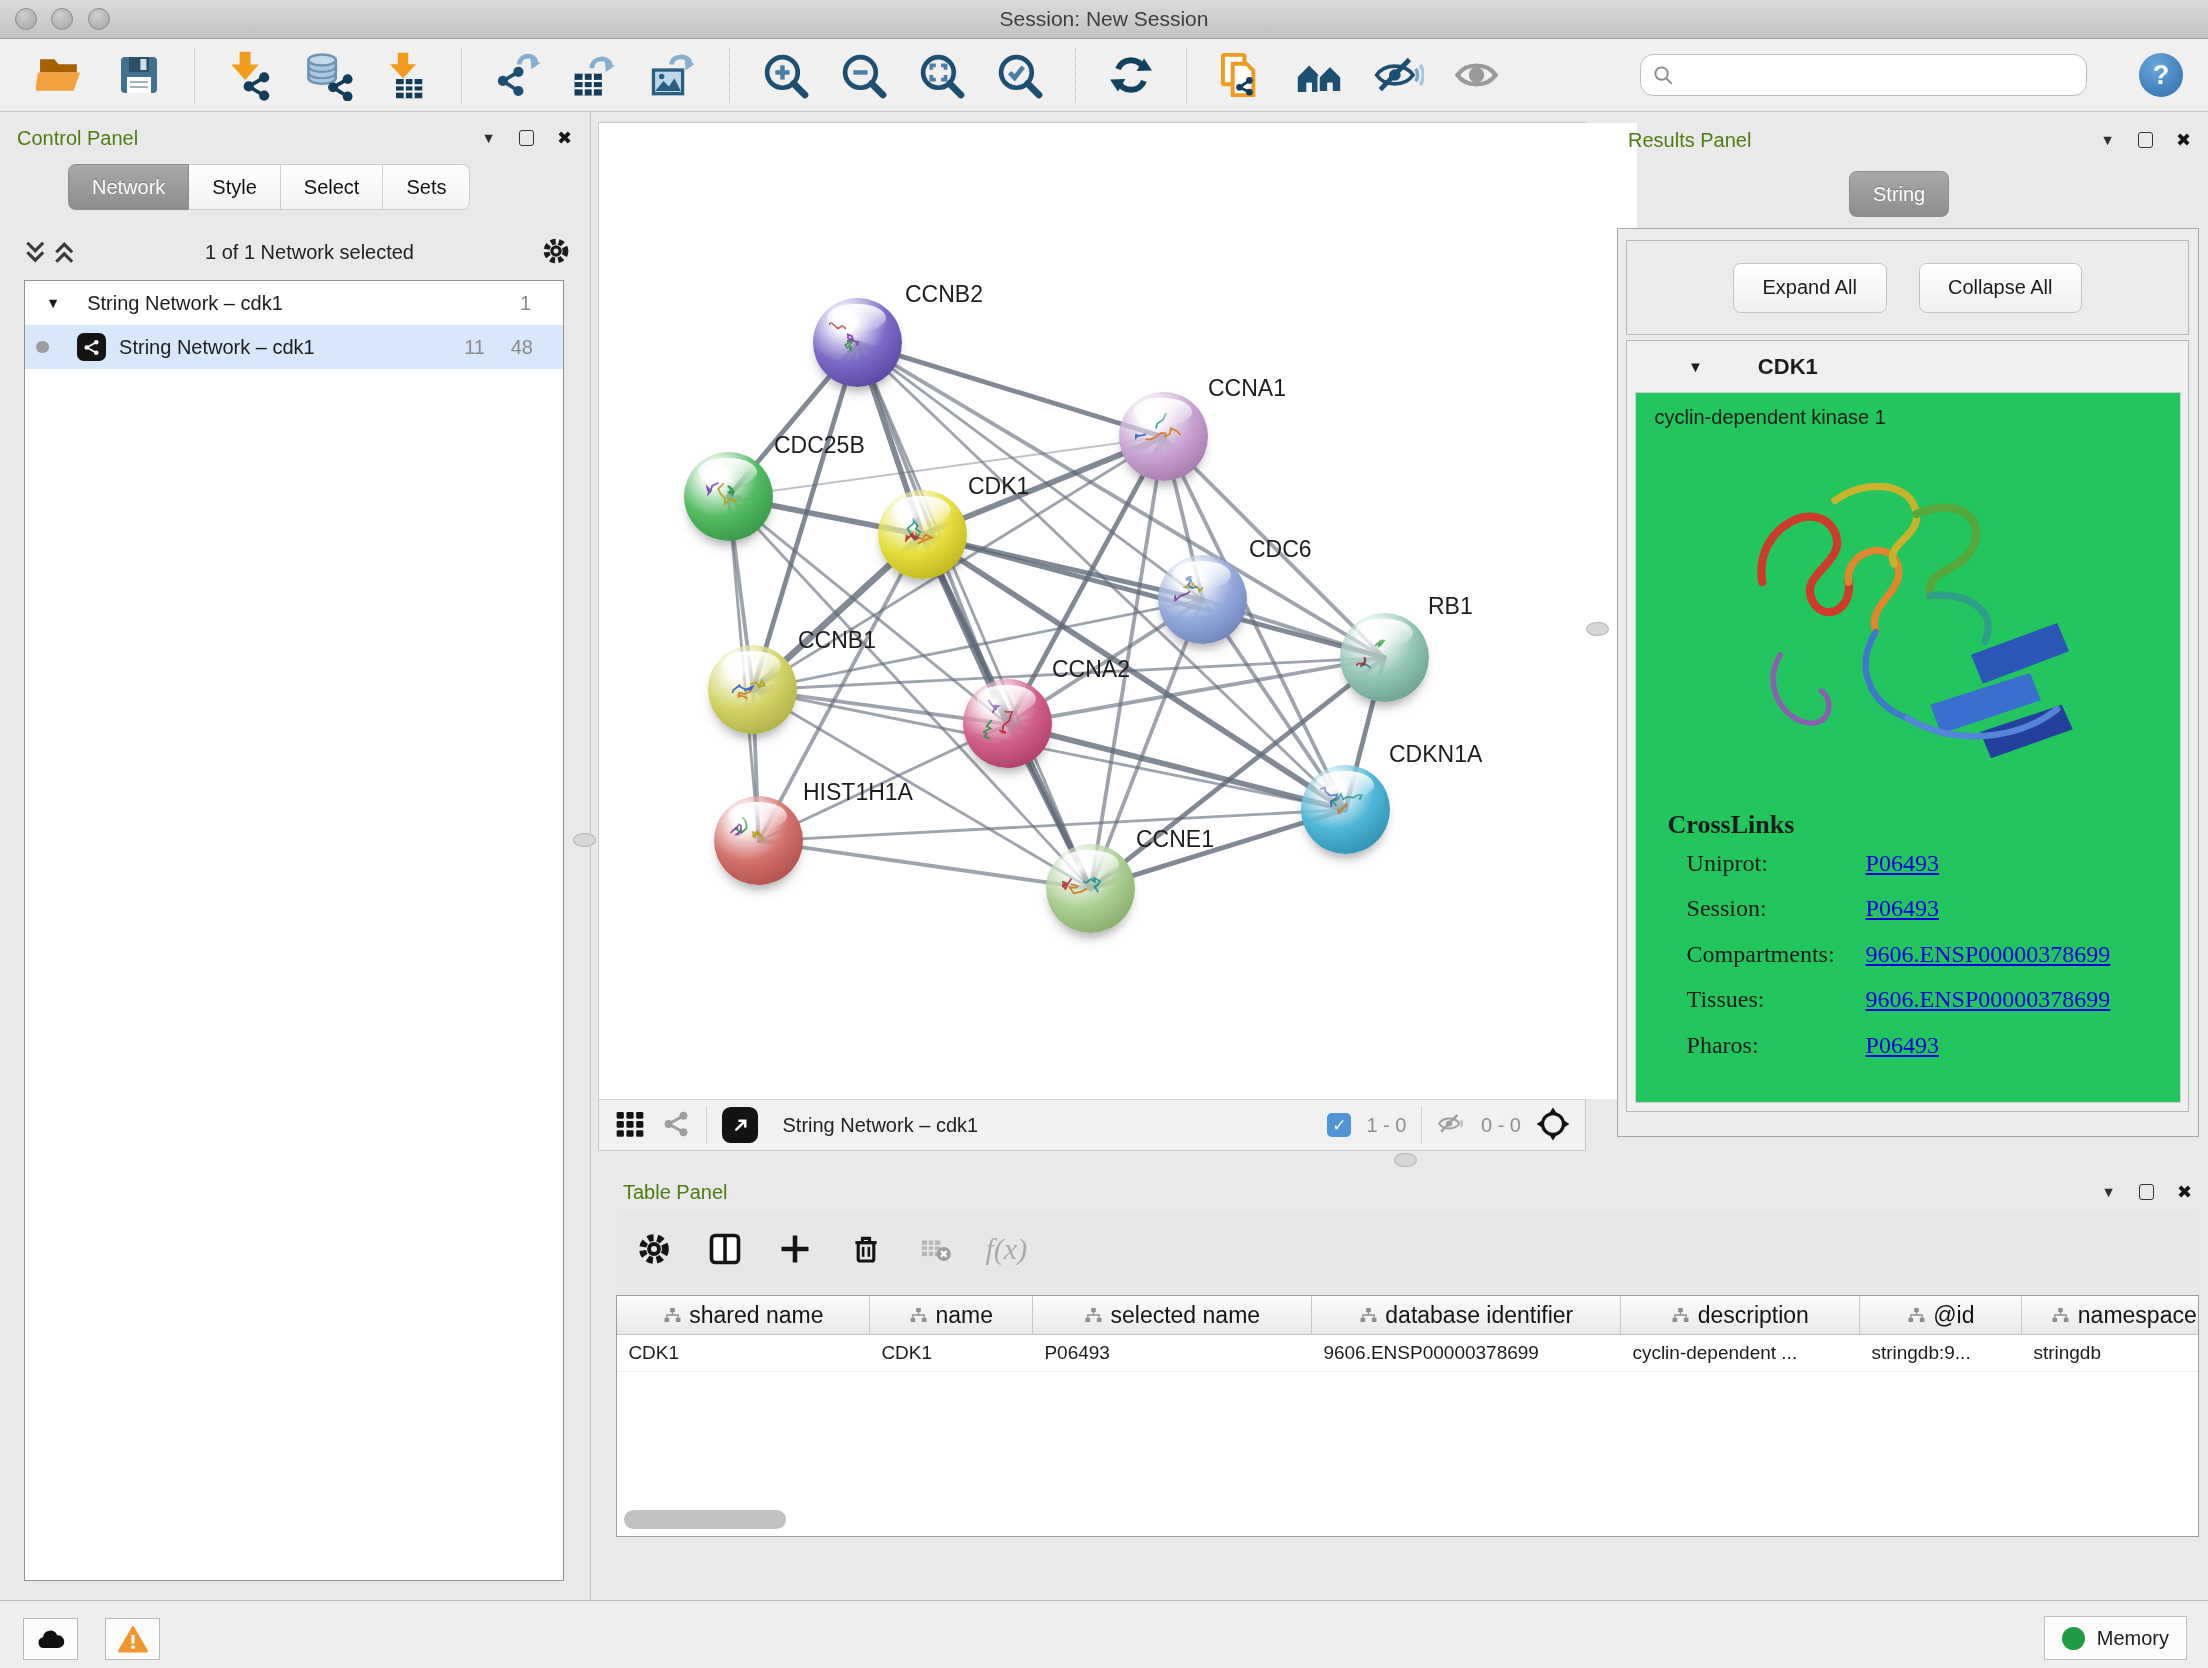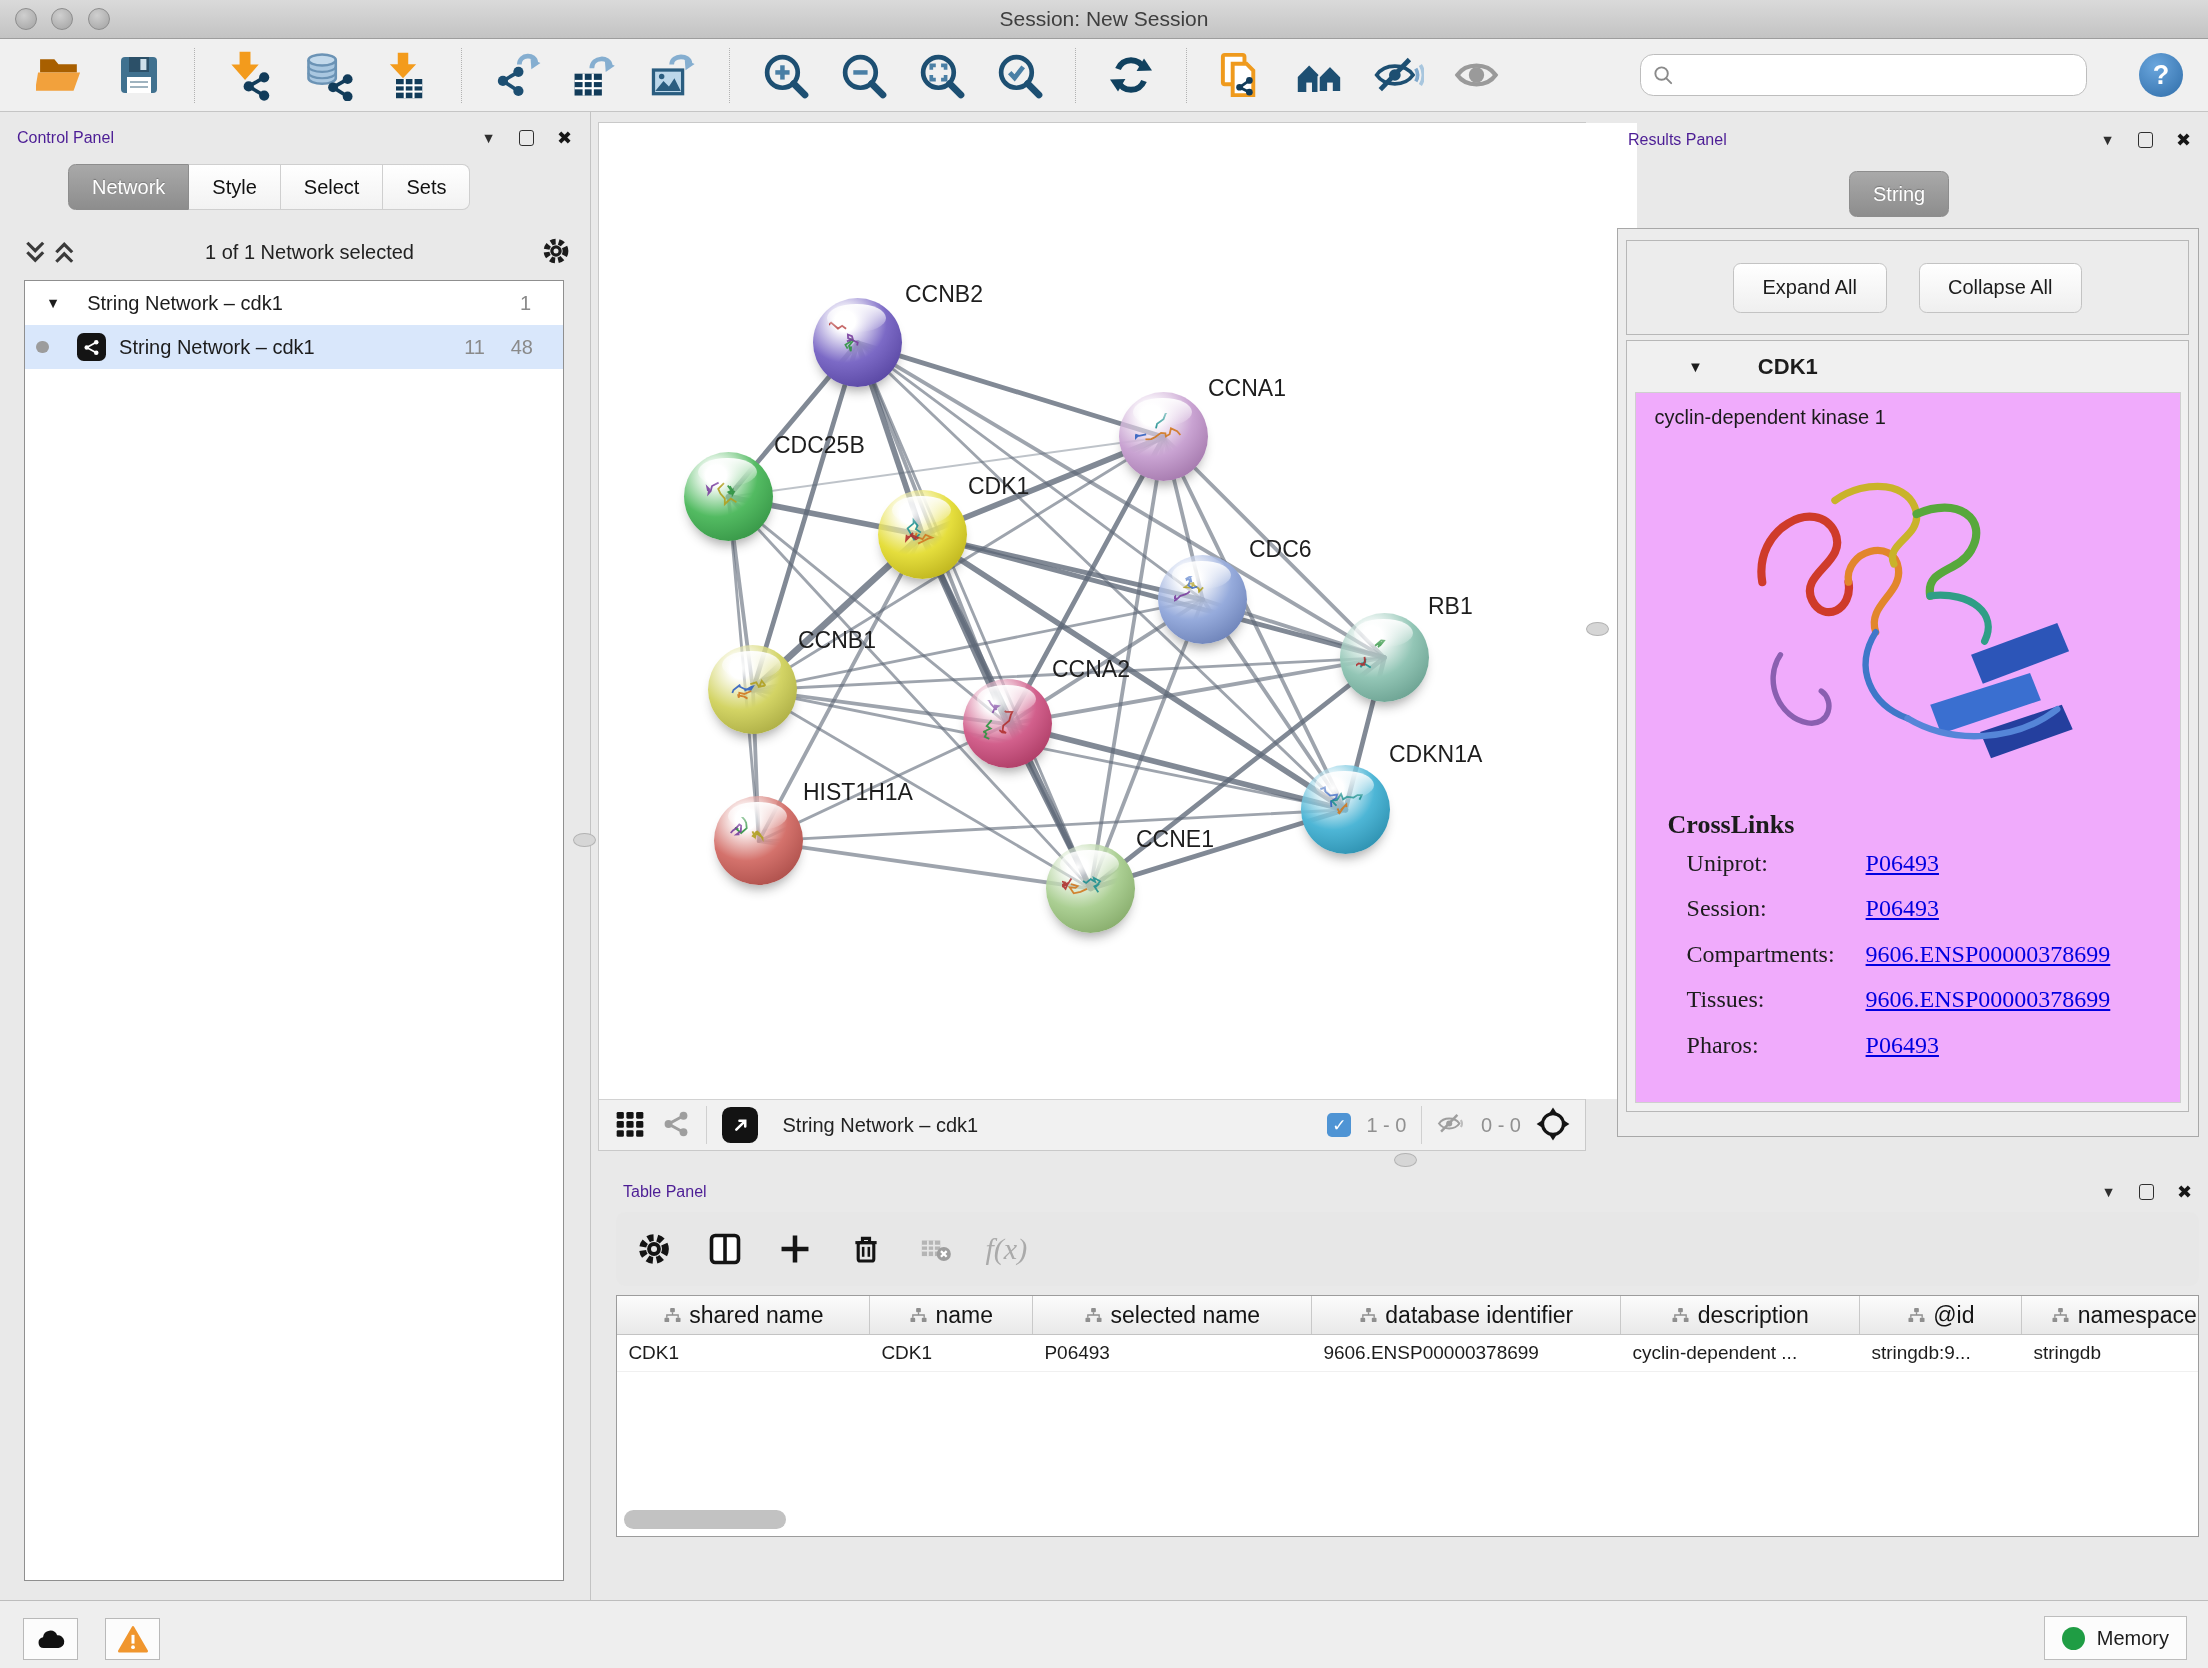--- a/index.html
+++ b/index.html
@@ -23,21 +23,21 @@
   .tb-spacer{flex:1;}
   .search{width:447px;height:42px;background:#fff;border:1px solid #bdbdbd;border-radius:13.3px;
           display:flex;align-items:center;padding:0 11.4px;margin-right:27px;box-sizing:border-box;}
   .search input{border:none;outline:none;font-size:19px;flex:1;background:transparent;margin-left:7.6px;
                 font-family:"Liberation Sans","DejaVu Sans",sans-serif;}
   .helpbtn{width:44px;height:44px;border-radius:50%;background:radial-gradient(circle at 38% 30%,#6aa6dd,#2e6ca8);
            color:#fff;font-size:27px;font-weight:bold;display:flex;align-items:center;justify-content:center;
            margin-right:25px;cursor:pointer;}
 
   
-  .panel-title{font-size:16px;color:#4c1d95;}
+  .panel-title{font-size:20px;color:#4d7c0f;}
   .wc{display:flex;gap:23px;align-items:center;}
   .wc .tri{font-size:14.3px;color:#2f2f2f;line-height:1;}
   .wc-square{width:13.3px;height:13.3px;border:1.9px solid #2f2f2f;border-radius:2.9px;display:inline-block;}
   .wc .x{font-size:18px;color:#161616;font-weight:bold;line-height:1;}
 
   .tabbar{display:flex;}
   .tab{height:44px;padding:0 23px;display:flex;align-items:center;justify-content:center;
        background:linear-gradient(#ffffff,#f2f2f2);border:1px solid #cfcfcf;border-left:none;
        font-size:20px;color:#111;cursor:pointer;white-space:nowrap;}
   .tab:first-child{border-left:1px solid #cfcfcf;border-radius:7.6px 0 0 7.6px;}
@@ -83,21 +83,21 @@
   
   .rp-header{left:1628px;top:124px;width:563px;height:32px;display:flex;align-items:center;}
   .rp-outer{left:1617px;top:228px;width:582px;height:909px;background:#ececec;border:1px solid #a8a8a8;box-sizing:border-box;}
   .rp-box1{left:1626px;top:240px;width:563px;height:95px;background:#ececec;border:1px solid #b7b7b7;box-sizing:border-box;
            display:flex;align-items:center;justify-content:center;gap:32px;}
   .btn{height:48px;padding:0 28.5px;background:linear-gradient(#ffffff,#efefef);border:1px solid #c3c3c3;border-radius:7.6px;
        font-size:20px;display:flex;align-items:center;cursor:pointer;}
   .rp-box2{left:1626px;top:340px;width:563px;height:772px;background:#f0f0f0;border:1px solid #b7b7b7;box-sizing:border-box;}
   .rp-sec-header{position:absolute;left:0;top:0;width:100%;height:51px;display:flex;align-items:center;}
   .rp-gene{font-size:22px;font-weight:bold;}
-  .rp-content{position:absolute;left:7.6px;top:51px;width:546px;height:711px;background:#f0abfc;border:1px solid #cfcfcf;box-sizing:border-box;}
+  .rp-content{position:absolute;left:7.6px;top:51px;width:546px;height:711px;background:#22c55e;border:1px solid #cfcfcf;box-sizing:border-box;}
   .rp-desc{position:absolute;left:19px;top:13.3px;font-size:20px;color:#1b1b1b;}
   .serif{font-family:"Liberation Serif","DejaVu Serif",serif;}
   .cl-title{position:absolute;left:32px;top:417px;font-size:26px;font-weight:bold;}
   .cl-row{position:absolute;left:51px;font-size:24px;}
   .cl-label{display:inline-block;width:179px;}
   .cl-link{color:#0000e0;text-decoration:underline;cursor:pointer;}
 
   
   .tp-header{left:623px;top:1177px;width:1569px;height:30px;display:flex;align-items:center;}
   .tp-toolbar{left:616px;top:1212px;width:1583px;height:74px;background:#e7e7e7;border-radius:9.5px;

